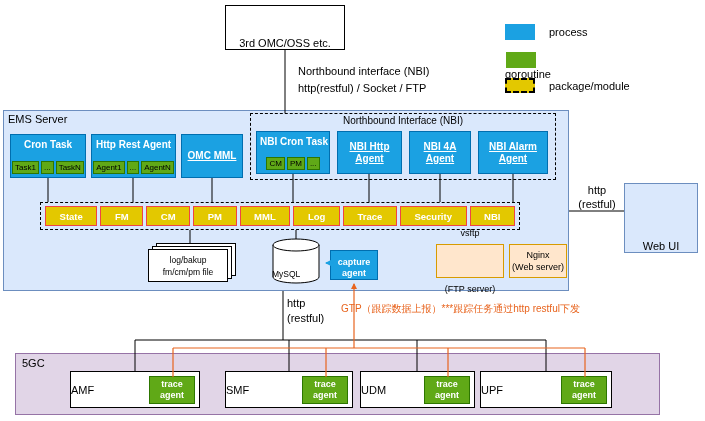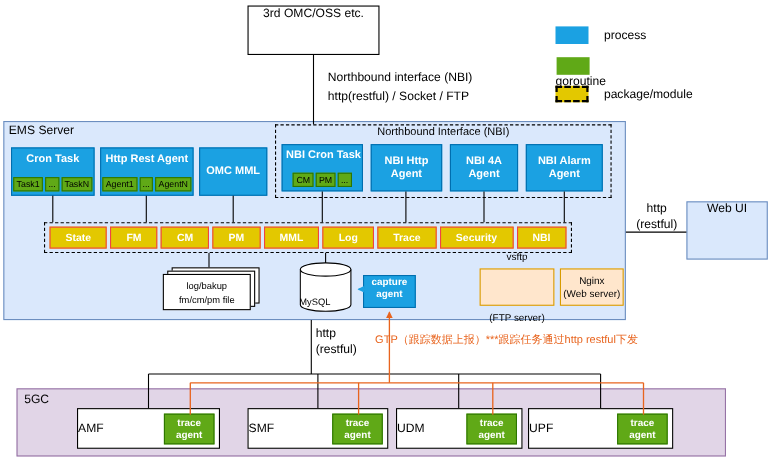--- a/index.html
+++ b/index.html
@@ -1,20 +1,20 @@
 <!DOCTYPE html>
 <html style="--process: #1ba1e2; --goroutine: #60a917; --package: #e3c800; --ems-bg: #dae8fc; --fivegc-bg: #e1d5e7; --server-box: #ffe6cc; --orange-line: #e8641e;"><head>
 <meta charset="utf-8">
 <style>
   * { margin:0; padding:0; box-sizing:border-box; }
   body { font-family:"Liberation Sans", sans-serif; background:#fff; }
   .canvas { position:relative; width:705px; height:421px; background:#fff; color:#000; overflow:hidden; font-size:11px; }
 
   .abs { position:absolute; }
-  .ctr { display:flex; align-items:flex-start; justify-content:center; text-align:center; }
+  .ctr { display:flex; align-items:flex-end; justify-content:center; text-align:center; }
 
   
   .external-box { left:225px; top:5px; width:120px; height:45px; background:#fff; border:1px solid #000; font-size:11px; }
 
   
   .legend-item { position:absolute; left:505px; display:flex; align-items:center; }
   .li-1 { top:24px; } .li-2 { top:52px;flex-direction:column; } .li-3 { top:78px; }
   .swatch { width:30px; height:16px; margin-right:14px; display:inline-block; }
   .sw-process { background:var(--process,#1ba1e2); }
   .sw-goroutine { background:var(--goroutine,#60a917); }
@@ -22,21 +22,21 @@
   .legend-label { font-size:11px; }
 
   
   .nbi-note { left:298px; top:63px; line-height:17px; font-size:11px; }
 
   
   .ems { left:3px; top:110px; width:566px; height:181px; background:var(--ems-bg,#dae8fc); border:1px solid #6c8ebf; }
   .ems-title { left:8px; top:113px; font-size:11px; }
 
   .proc { position:absolute; background:var(--process,#1ba1e2); border:1px solid #006eaf; color:#fff; font-weight:bold; font-size:10px; line-height:1.15; }
-  .proc-plain { display:flex; align-items:center; justify-content:center; text-align:center; padding:0 2px; }
+  .proc-plain { display:flex; align-items:center; justify-content:center; text-align:center; padding:0 2px;text-decoration:underline; }
   .proc-col { display:flex; flex-direction:column; justify-content:space-between; padding:4px 3px 3px; text-align:center; }
   .proc-col .lbl { white-space:nowrap; }
   .cells { display:flex; gap:2px; justify-content:center; }
   .cell { background:var(--goroutine,#60a917); border:1px solid #2d7600; color:#000; font-weight:normal; font-size:8px; padding:1px 2px; white-space:nowrap; }
 
   .b-cron { left:10px; top:134px; width:76px; height:44px; }
   .b-rest { left:91px; top:134px; width:85px; height:44px; }
   .b-mml  { left:181px; top:134px; width:62px; height:44px; }
 
   .nbi-group { left:250px; top:113px; width:306px; height:67px; border:1px dashed #000; }
@@ -60,21 +60,21 @@
   .mysql { left:272px; top:238px; width:48px; height:46px; }
   .mysql-label { position:absolute; bottom:5px; left:0; width:100%; text-align:left; font-size:8.5px; }
 
   .capture { left:330px; top:250px; width:48px; height:30px; padding:0 4px; font-size:9px; line-height:1.2; }
 
   .server-box { position:absolute; background:var(--server-box,#ffe6cc); border:1px solid #d79b00; font-size:9px; line-height:12px; display:flex; flex-direction:column; align-items:center; justify-content:center; text-align:center; }
   .b-vsftp { left:436px; top:244px; width:68px; height:34px;gap:44px; }
   .b-nginx { left:509px; top:244px; width:58px; height:34px; }
 
   
-  .webui { left:624px; top:183px; width:74px; height:53px; background:var(--ems-bg,#dae8fc); border:1px solid #6c8ebf; font-size:11px; }
+  .webui { left:624px; top:183px; width:74px; height:70px; background:var(--ems-bg,#dae8fc); border:1px solid #6c8ebf; font-size:11px; }
   .http-right { left:572px; top:183px; width:50px; text-align:center; line-height:14px; font-size:11px; }
   .http-bottom { left:287px; top:296px; width:50px; line-height:15px; font-size:11px; }
   .gtp-note { left:341px; top:302px; width:360px; font-size:10px; color:var(--orange-line,#e8641e); }
 
   
   .fivegc { left:15px; top:353px; width:645px; height:62px; background:var(--fivegc-bg,#e1d5e7); border:1px solid #9673a6; }
   .fivegc-title { left:22px; top:357px; font-size:11px; }
   .nf-box { position:absolute; background:#fff; border:1px solid #000; height:37px; top:371px; display:flex; align-items:center; padding-left:0; font-size:11px; }
   .nf-amf { left:70px; width:130px; } .nf-smf { left:225px; width:128px; }
   .nf-udm { left:360px; width:115px; } .nf-upf { left:480px; width:132px; }

